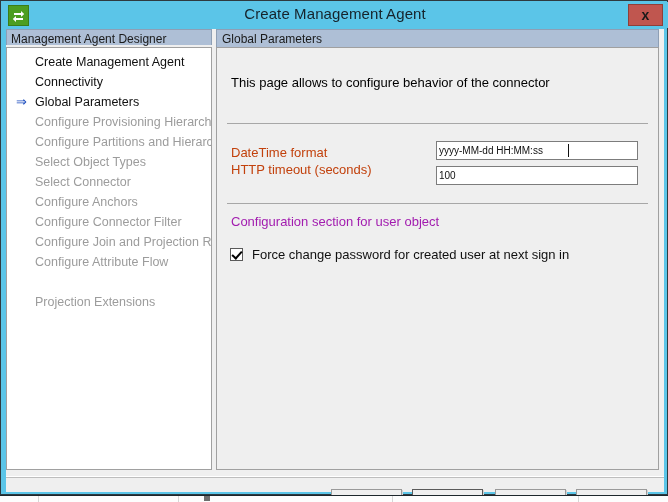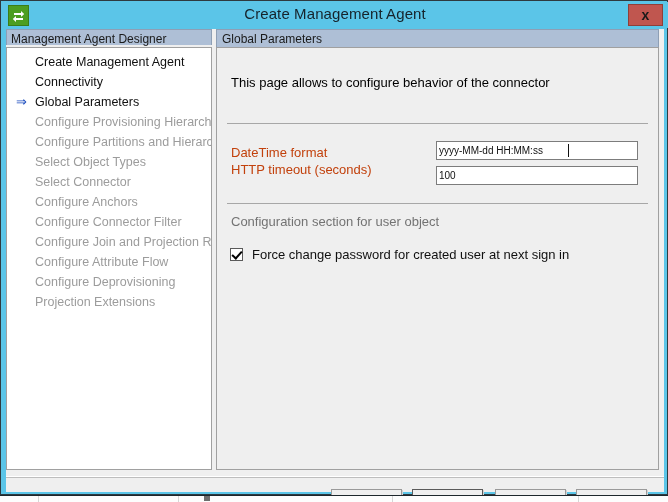--- a/index.html
+++ b/index.html
@@ -211,21 +211,21 @@
     height: 13px;
     background: #101010;
     top: 96px;
     left: 351px;
   }
 
   #section-label {
     position: absolute;
     left: 14px; top: 166px;
     font-size: 13px;
-    color: #737373;
+    color: #a21caf;
   }
 
   #checkbox-row {
     position: absolute;
     left: 13px; top: 198px;
     height: 16px;
     display: flex;
     align-items: center;
     cursor: pointer;
   }
@@ -385,21 +385,20 @@
             <span>Configure Join and Projection Rules</span>
           </div>
 
           <div class="nav-item disabled">
             <span class="nav-arrow"></span>
             <span>Configure Attribute Flow</span>
           </div>
 
           <div class="nav-item disabled">
             <span class="nav-arrow"></span>
-            <span>Configure Deprovisioning</span>
           </div>
 
           <div class="nav-item disabled">
             <span class="nav-arrow"></span>
             <span>Projection Extensions</span>
           </div>
 
         </div>
       </div>
     </div>

